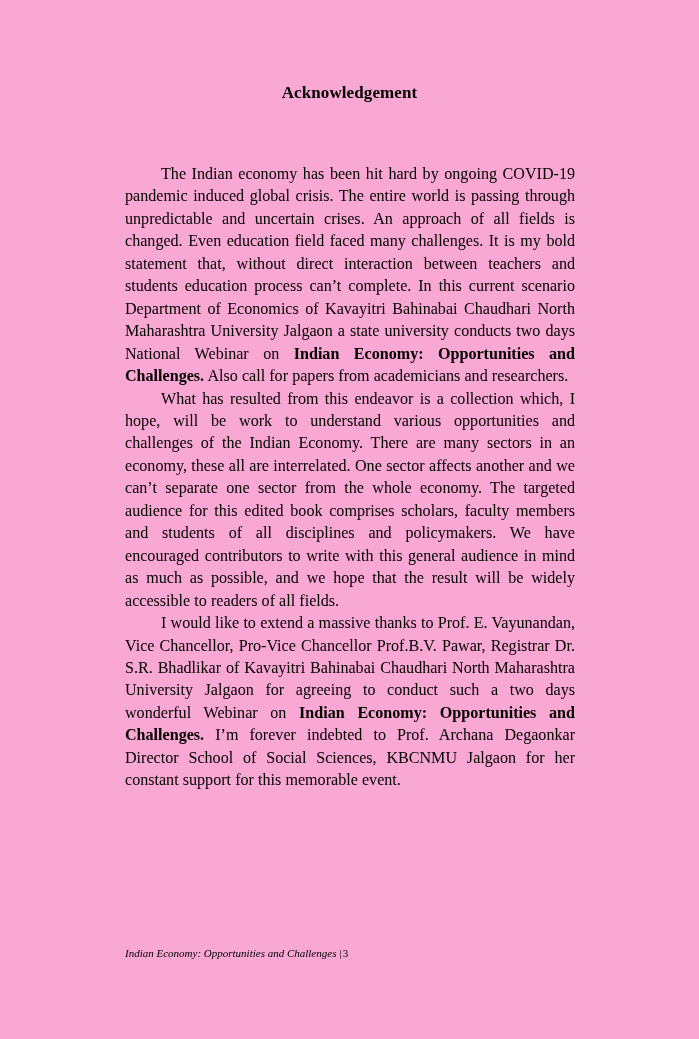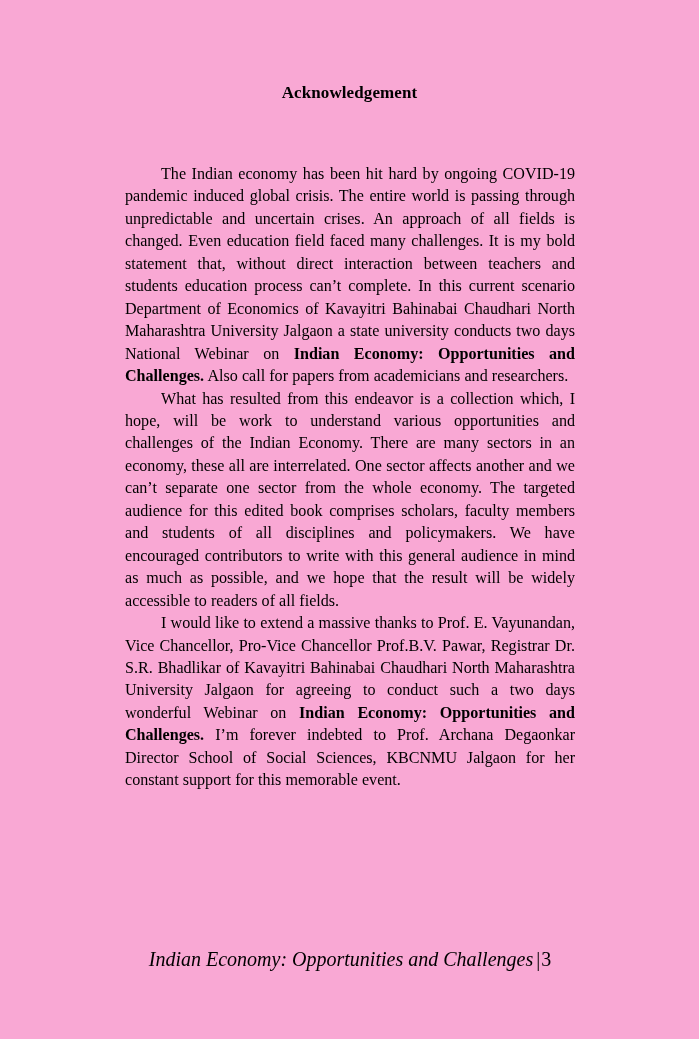--- a/index.html
+++ b/index.html
@@ -48,22 +48,22 @@
     word-spacing: 0.1px;
   }
   .para b {
     font-weight: bold;
   }
   .footer {
     position: absolute;
     left: 125px;
     width: 450px;
     top: 946px;
-    text-align: center;
-    font-size: 20px;
+    text-align: left;
+    font-size: 11px;
     line-height: 1.3;
     white-space: nowrap;
   }
   .footer .ftitle {
     font-style: italic;
   }
   .footer .fsep {
     font-style: normal;
     padding: 0 1px 0 3px;
   }

